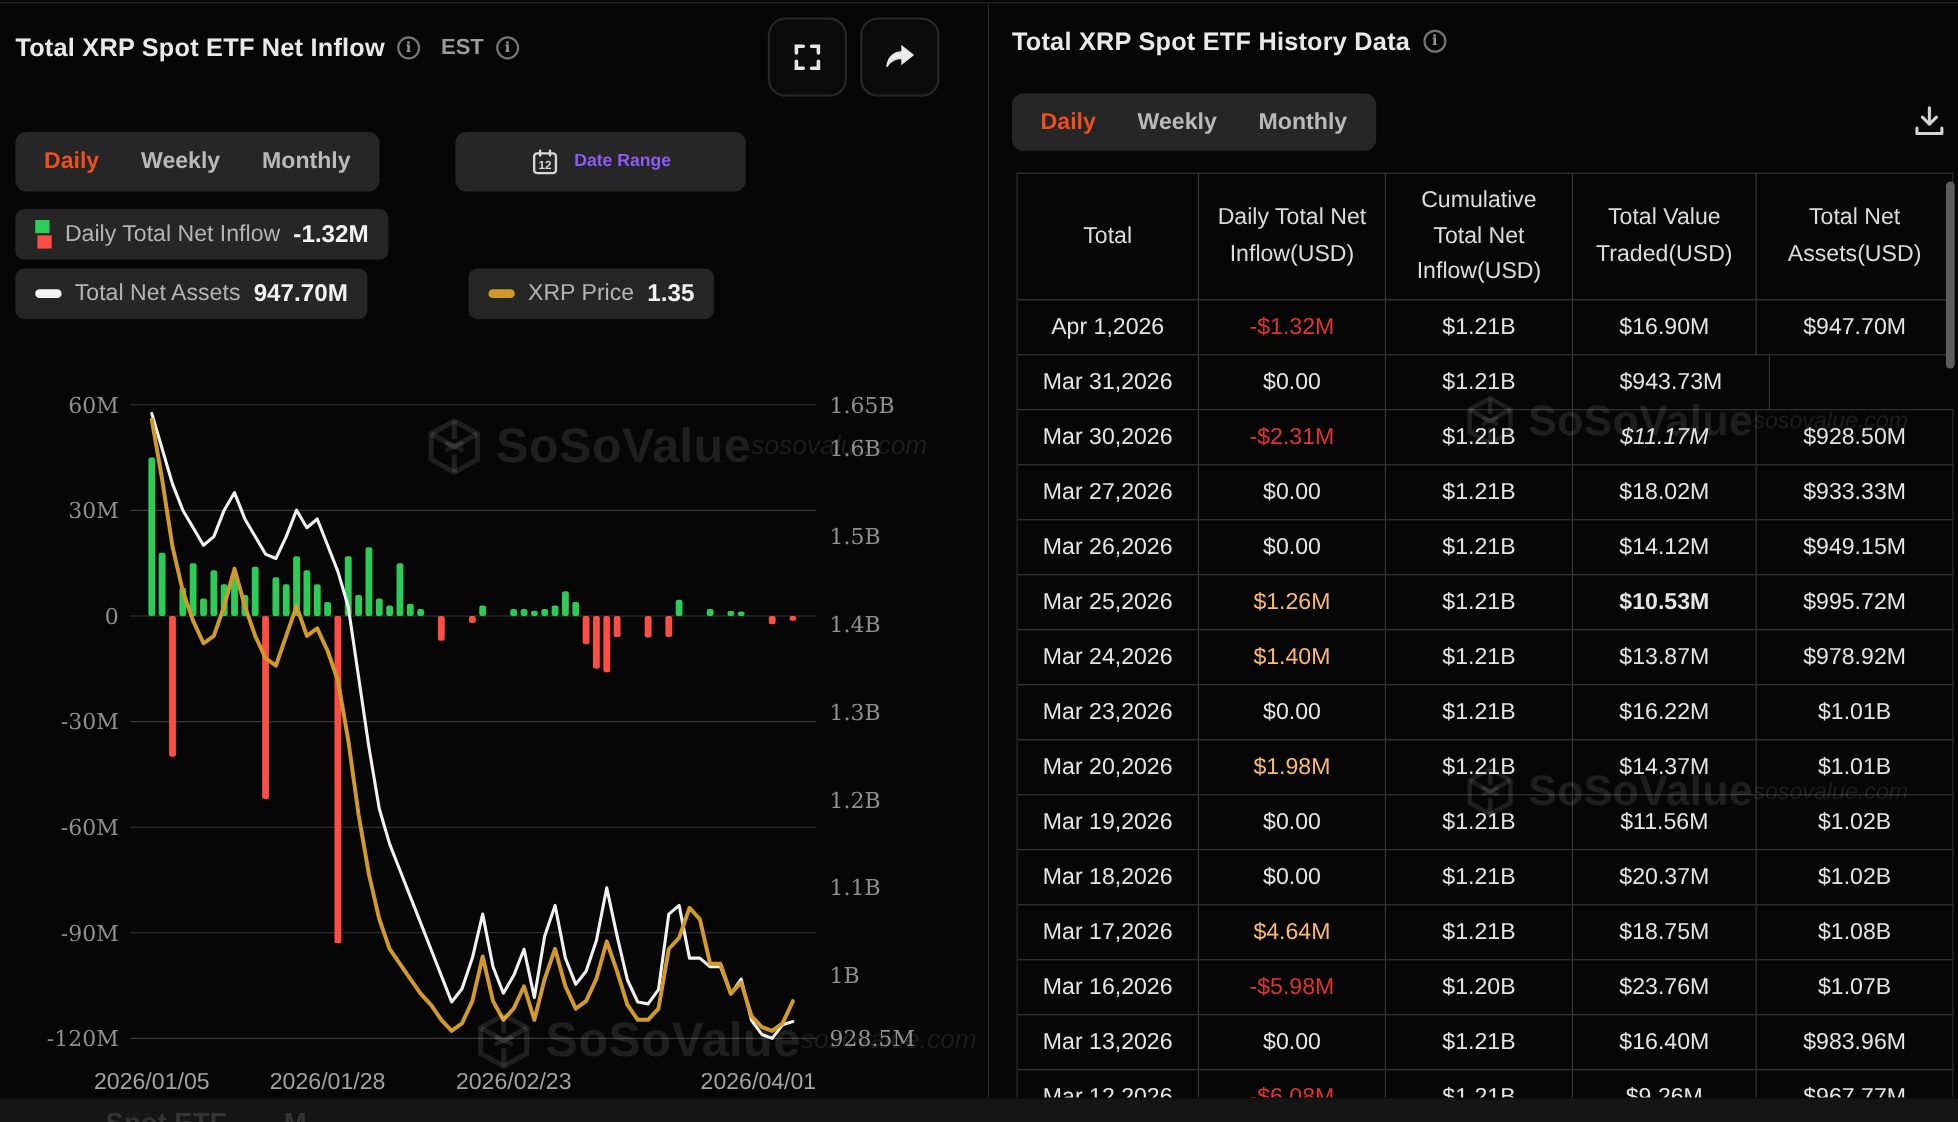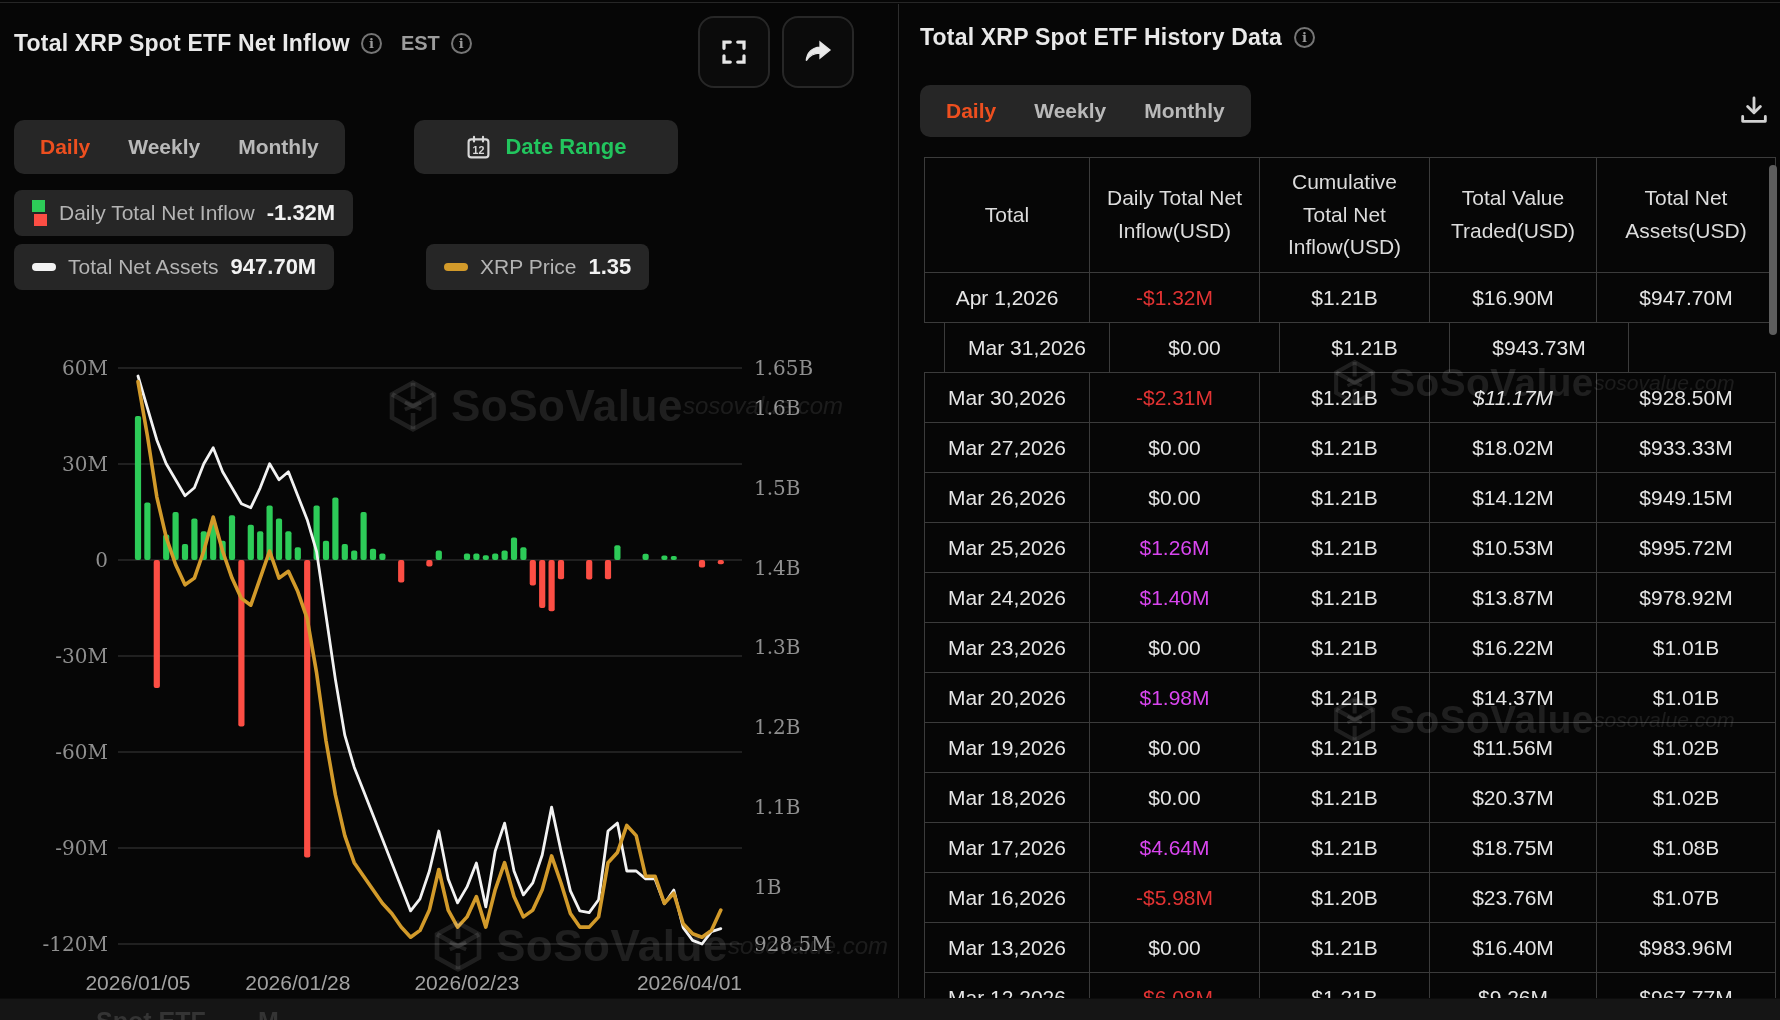--- a/index.html
+++ b/index.html
@@ -18,21 +18,21 @@
   .est-label { font-size:20px; font-weight:600; color:#9c9c9c; margin-left:8px; }
   .icon-btn { position:absolute; top:16px; width:72px; height:72px; background:#0b0b0b; border:2px solid #272727;
               border-radius:16px; display:flex; align-items:center; justify-content:center; cursor:pointer; }
   .icon-btn svg { stroke:#e6e6e6; }
   .tabs { position:absolute; display:flex; align-items:center; background:#262626; border-radius:10px;
           height:54px; padding:0 26px; gap:38px; }
   .tab { font-size:21px; font-weight:600; color:#b9b9b9; cursor:pointer; white-space:nowrap; }
   .tab.active { color:#ed4f1f; }
   .daterange-btn { position:absolute; left:414px; top:120px; width:264px; height:54px; background:#262626;
                    border-radius:10px; display:flex; align-items:center; justify-content:center; gap:13px; cursor:pointer; }
-  .daterange-btn .lbl { font-size:22px; font-weight:700; color:#22c55e; }
+  .daterange-btn .lbl { font-size:16px; font-weight:700; color:#8b5cf6; }
   .legend-chip { position:absolute; height:46px; background:#262626; border-radius:8px; display:inline-flex;
                  align-items:center; gap:12px; padding:0 18px; }
   .legend-chip .lab { font-size:21px; color:#b4b4b4; white-space:nowrap; }
   .legend-chip .val { font-size:22px; font-weight:700; color:#f2f2f2; white-space:nowrap; }
   .sq-icon { width:15px; height:26px; position:relative; }
   .sq-icon::before { content:""; position:absolute; left:0; top:0; width:13px; height:12px; background:#2dcb58; }
   .sq-icon::after  { content:""; position:absolute; left:2px; bottom:0; width:13px; height:12px; background:#fc4e44; }
   .dash-icon { width:24px; height:8px; border-radius:4px; }
 
   
@@ -42,21 +42,21 @@
   #history-table { position:absolute; left:924px; top:157px; width:852px; height:841px; overflow:hidden;
                    border-top:1px solid #3b3b3b; }
   .t-row { display:flex; border-bottom:1px solid #3b3b3b; }
   .t-cell { border-right:1px solid #3b3b3b; display:flex; align-items:center; justify-content:center;
             text-align:center; color:#e5e5e5; font-size:21px; }
   .t-cell:first-child { border-left:1px solid #3b3b3b; }
   .t-head .t-cell { color:#dcdcdc; font-weight:400; line-height:1.55; padding:6px 14px; }
   .t-head { height:115px; }
   .t-body-row { height:50px; }
   .val-neg { color:#e23333; }
-  .val-pos { color:#d946ef; }
+  .val-pos { color:#fdba74; }
   .scroll-thumb { position:absolute; left:1769px; top:165px; width:8px; height:170px; border-radius:4px; background:#5d5d5d; }
 
   
   .wm { position:absolute; display:flex; flex-direction:row; align-items:center; pointer-events:none; }
   .wm .row1 { display:flex; align-items:center; gap:10px; color:rgba(255,255,255,0.10); }
   .wm .brand { font-weight:800; letter-spacing:.5px; }
   .wm .domain { color:rgba(255,255,255,0.09); font-style:italic; }
 
   
   .footer-strip { position:absolute; left:0; top:998px; width:100%; height:22px; background:#151515;
@@ -242,21 +242,21 @@
           <div class="t-cell" style="width: 179px;">Total Net Assets(USD)</div>
         </div>
         <div class="t-row t-body-row">
           <div class="t-cell" style="width: 166px;">Apr 1,2026</div>
           <div class="t-cell val-neg" style="width: 170px;">-$1.32M</div>
           <div class="t-cell" style="width: 170px;">$1.21B</div>
           <div class="t-cell" style="width: 167px;">$16.90M</div>
           <div class="t-cell" style="width: 179px;">$947.70M</div>
         </div>
         <div class="t-row t-body-row">
-          <div class="t-cell" style="width: 166px; margin-left: 20px;">Mar 31,2026</div>
+          <div class="t-cell" style="width: 166px;">Mar 31,2026</div>
           <div class="t-cell" style="width: 170px;">$0.00</div>
           <div class="t-cell" style="width: 170px;">$1.21B</div>
           <div class="t-cell" style="width: 179px;">$943.73M</div>
         </div>
         <div class="t-row t-body-row">
           <div class="t-cell" style="width: 166px;">Mar 30,2026</div>
           <div class="t-cell val-neg" style="width: 170px;">-$2.31M</div>
           <div class="t-cell" style="width: 170px;">$1.21B</div>
           <div class="t-cell" style="width: 167px; font-style: italic;">$11.17M</div>
           <div class="t-cell" style="width: 179px;">$928.50M</div>
@@ -272,21 +272,21 @@
           <div class="t-cell" style="width: 166px;">Mar 26,2026</div>
           <div class="t-cell" style="width: 170px;">$0.00</div>
           <div class="t-cell" style="width: 170px;">$1.21B</div>
           <div class="t-cell" style="width: 167px;">$14.12M</div>
           <div class="t-cell" style="width: 179px;">$949.15M</div>
         </div>
         <div class="t-row t-body-row">
           <div class="t-cell" style="width: 166px;">Mar 25,2026</div>
           <div class="t-cell val-pos" style="width: 170px;">$1.26M</div>
           <div class="t-cell" style="width: 170px;">$1.21B</div>
-          <div class="t-cell" style="width: 167px;">$10.53M</div>
+          <div class="t-cell" style="width: 167px; font-weight: bold;">$10.53M</div>
           <div class="t-cell" style="width: 179px;">$995.72M</div>
         </div>
         <div class="t-row t-body-row">
           <div class="t-cell" style="width: 166px;">Mar 24,2026</div>
           <div class="t-cell val-pos" style="width: 170px;">$1.40M</div>
           <div class="t-cell" style="width: 170px;">$1.21B</div>
           <div class="t-cell" style="width: 167px;">$13.87M</div>
           <div class="t-cell" style="width: 179px;">$978.92M</div>
         </div>
         <div class="t-row t-body-row">

